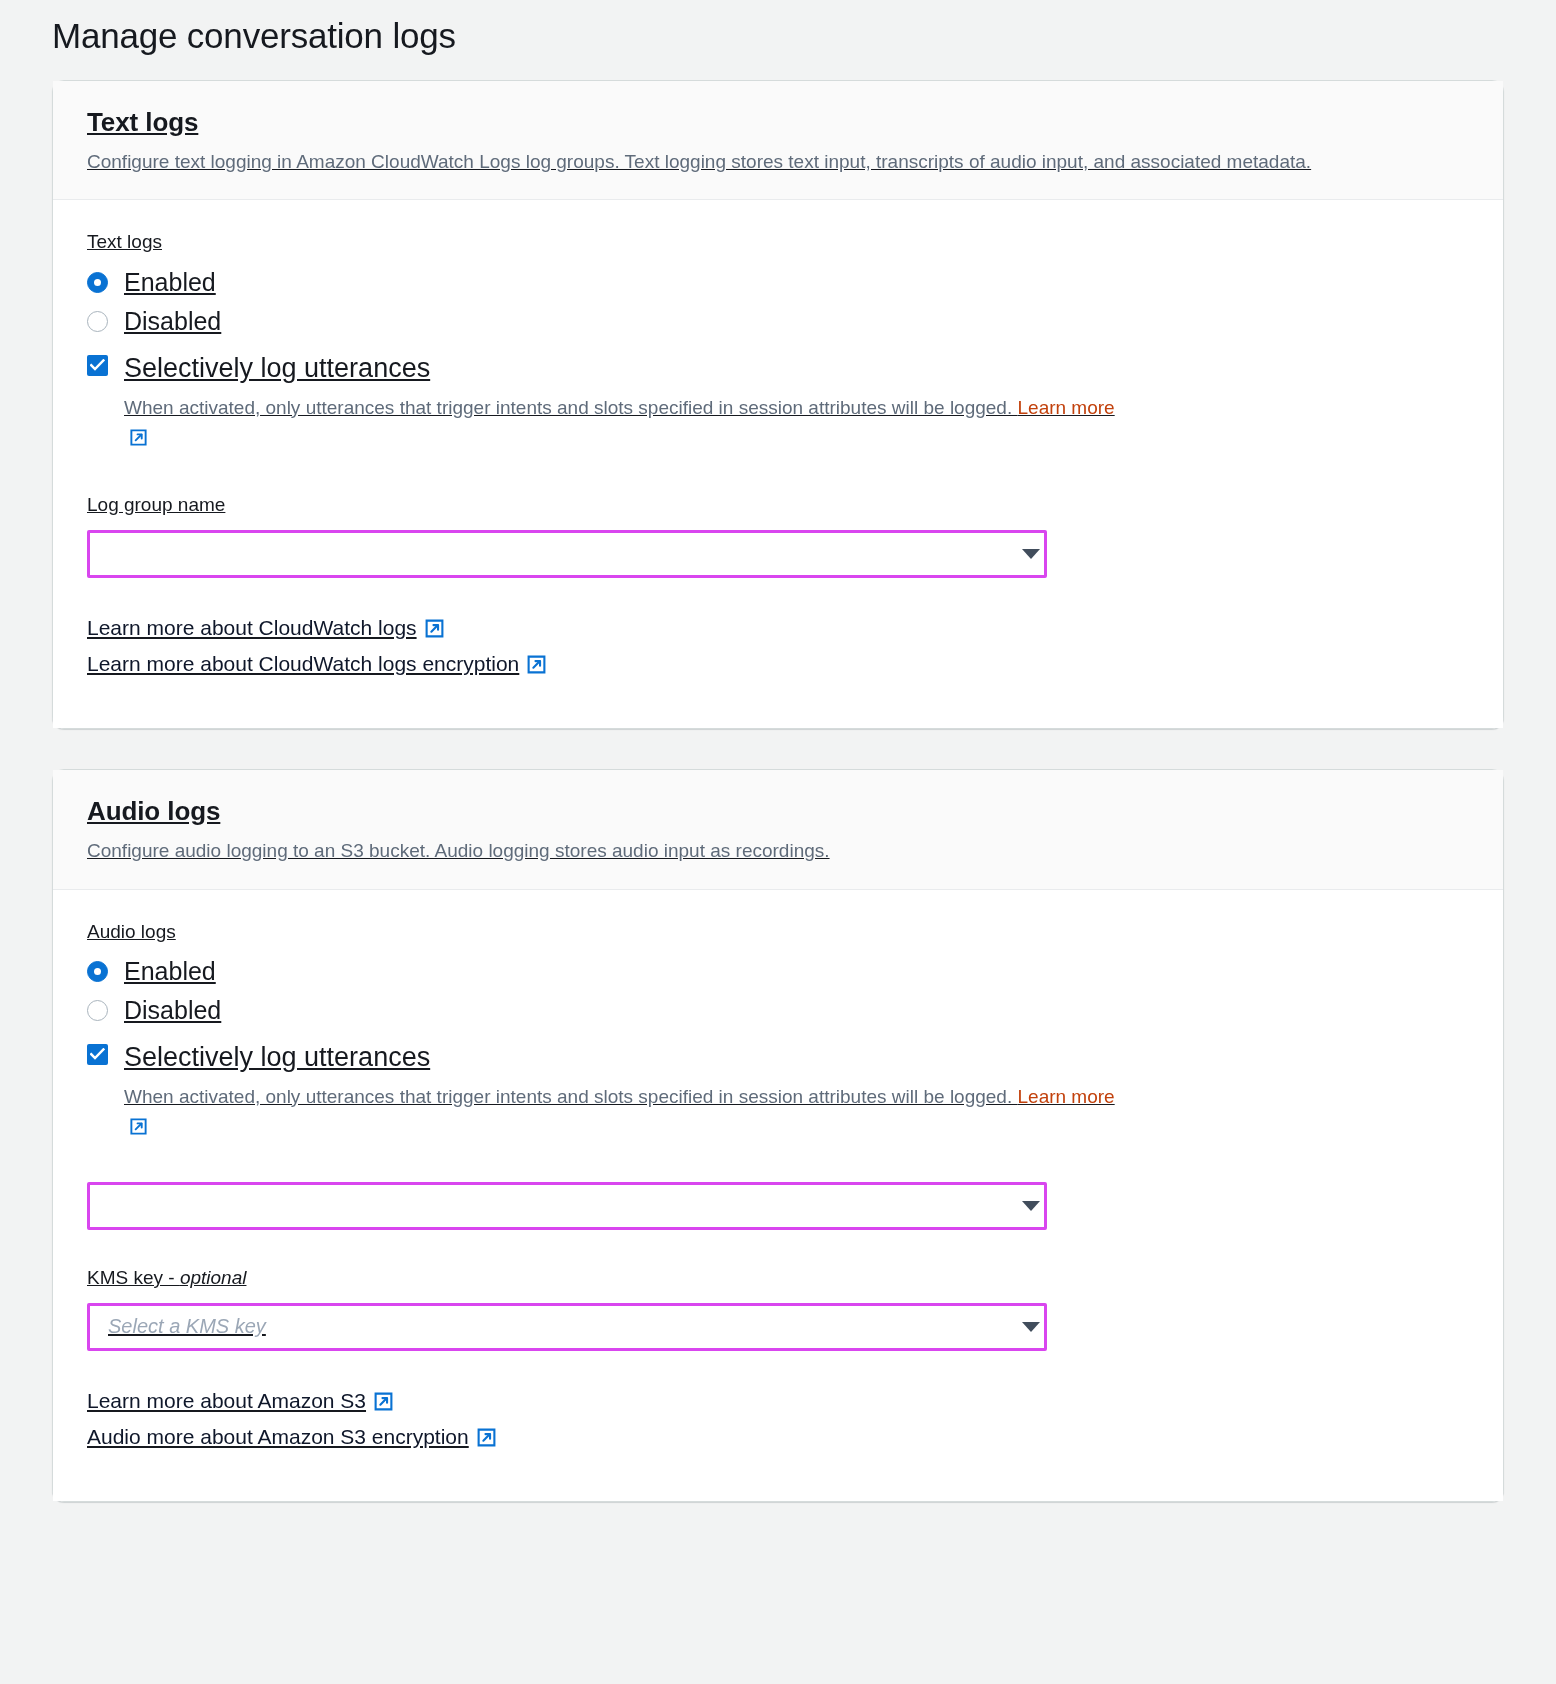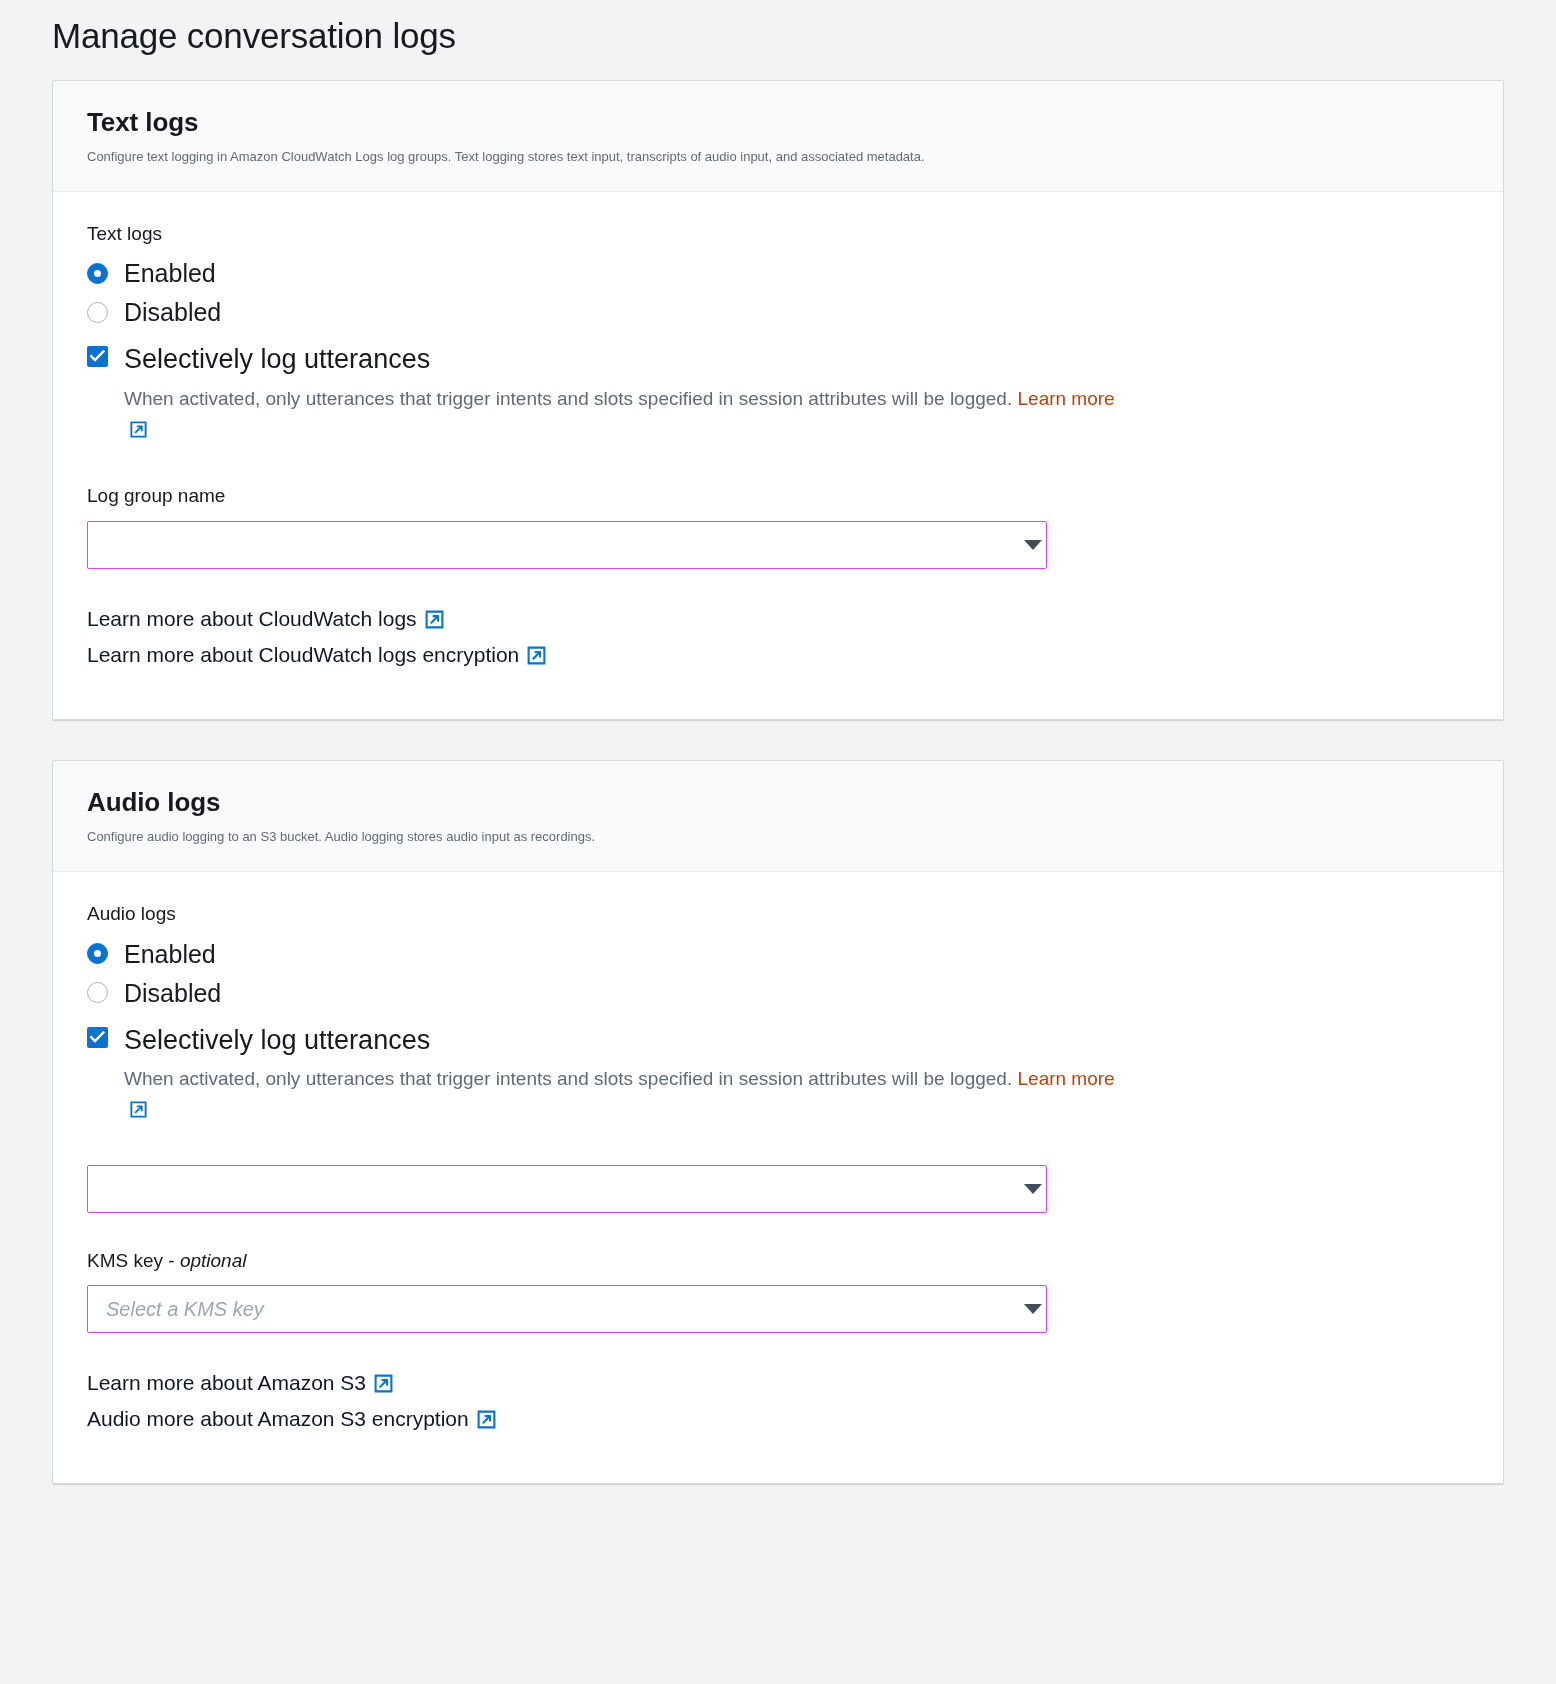--- a/index.html
+++ b/index.html
@@ -27,42 +27,43 @@
     color: #16191f;
     margin: 0;
     padding: 14px 0 22px 0;
     line-height: 1.25;
   }
 
   
   .card {
     background: #ffffff;
     border: 1px solid #d5dbdb;
-    border-radius: 2px;
+    border-radius: 12px;
     box-shadow: 0 1px 1px 0 rgba(0,28,36,0.15);
     margin-bottom: 40px;
+    text-decoration: underline;
   }
 
   .card-header {
     background: #fafafa;
     border-bottom: 1px solid #e9ebed;
     padding: 26px 34px 24px 34px;
   }
 
   .card-title {
     font-size: 26px;
     font-weight: 700;
     color: #16191f;
     margin: 0 0 10px 0;
     line-height: 1.2;
     letter-spacing: -0.1px;
   }
 
   .card-desc {
-    font-size: 13px;
+    font-size: 19px;
     font-weight: 400;
     color: #5f6b7a;
     line-height: 1.45;
     margin: 0;
     max-width: 1340px;
   }
 
   .card-body {
     padding: 30px 34px 40px 34px;
     background: #ffffff;
@@ -181,21 +182,21 @@
   }
   .link-block .ext-icon { vertical-align: -4px; margin-left: 7px; }
 
   
   .field-group { margin-top: 36px; }
 
   .select {
     width: 960px;
     height: 48px;
     box-sizing: border-box;
-    border: 1px solid #d946ef;
+    border: 3px solid #d946ef;
     border-radius: 2px;
     background: #ffffff;
     display: flex;
     align-items: center;
     justify-content: space-between;
     padding: 0 4px 0 18px;
     cursor: pointer;
   }
   .select-value {
     font-size: 20px;

